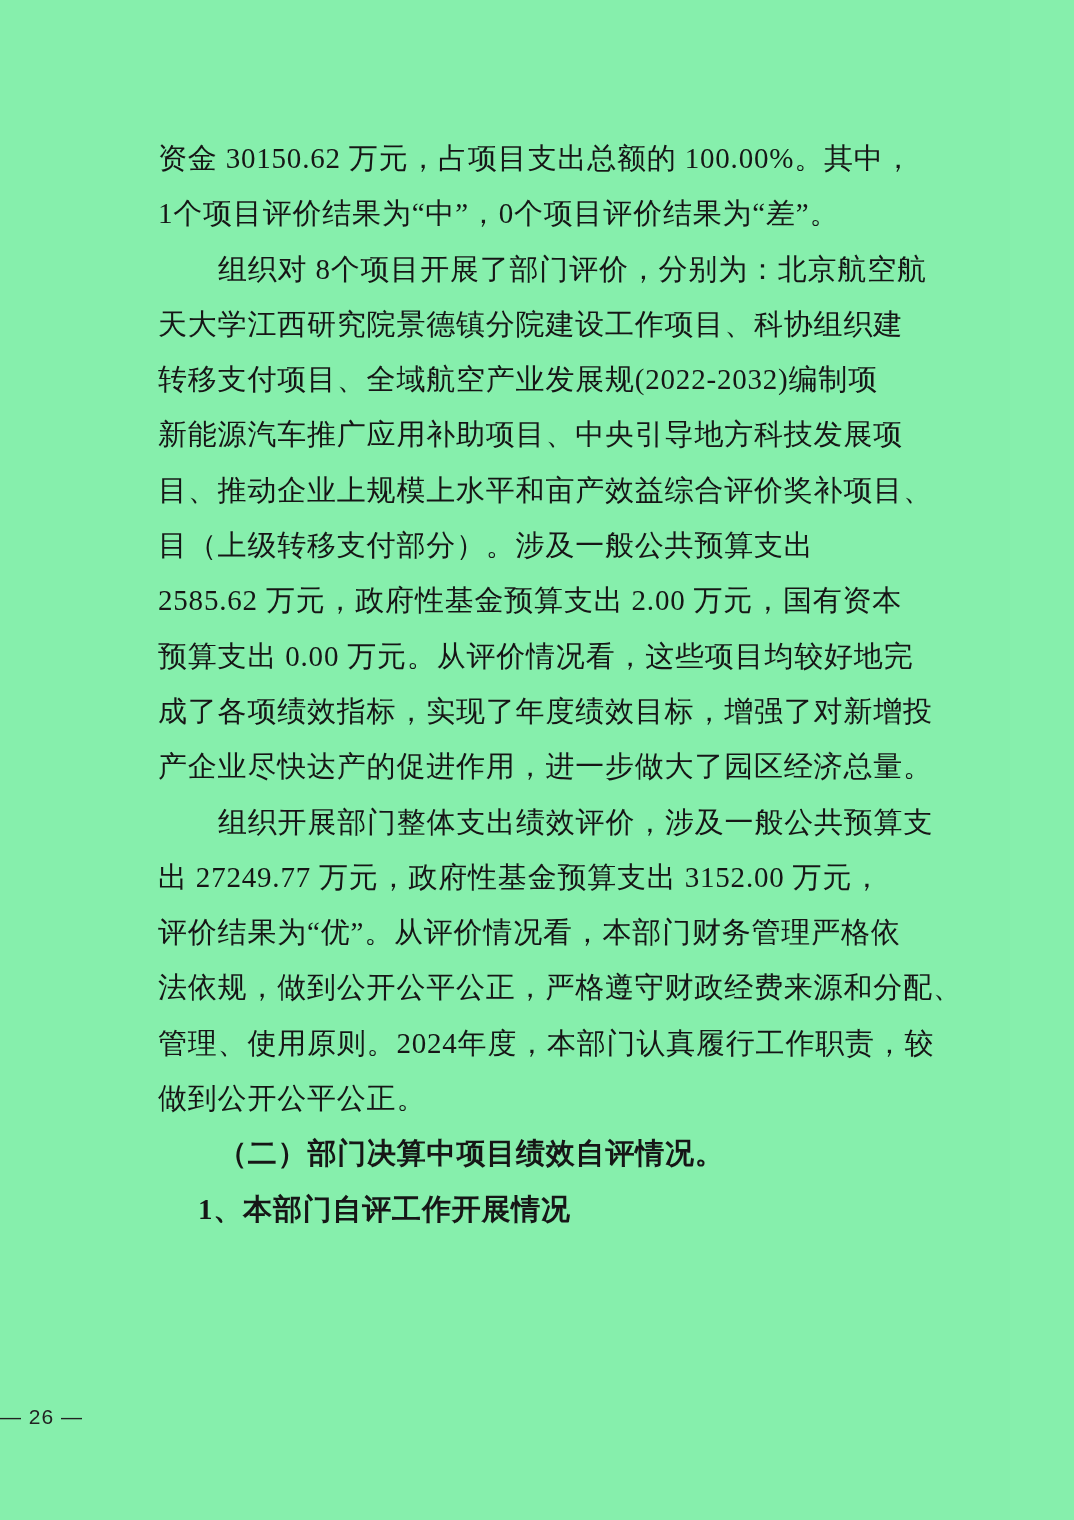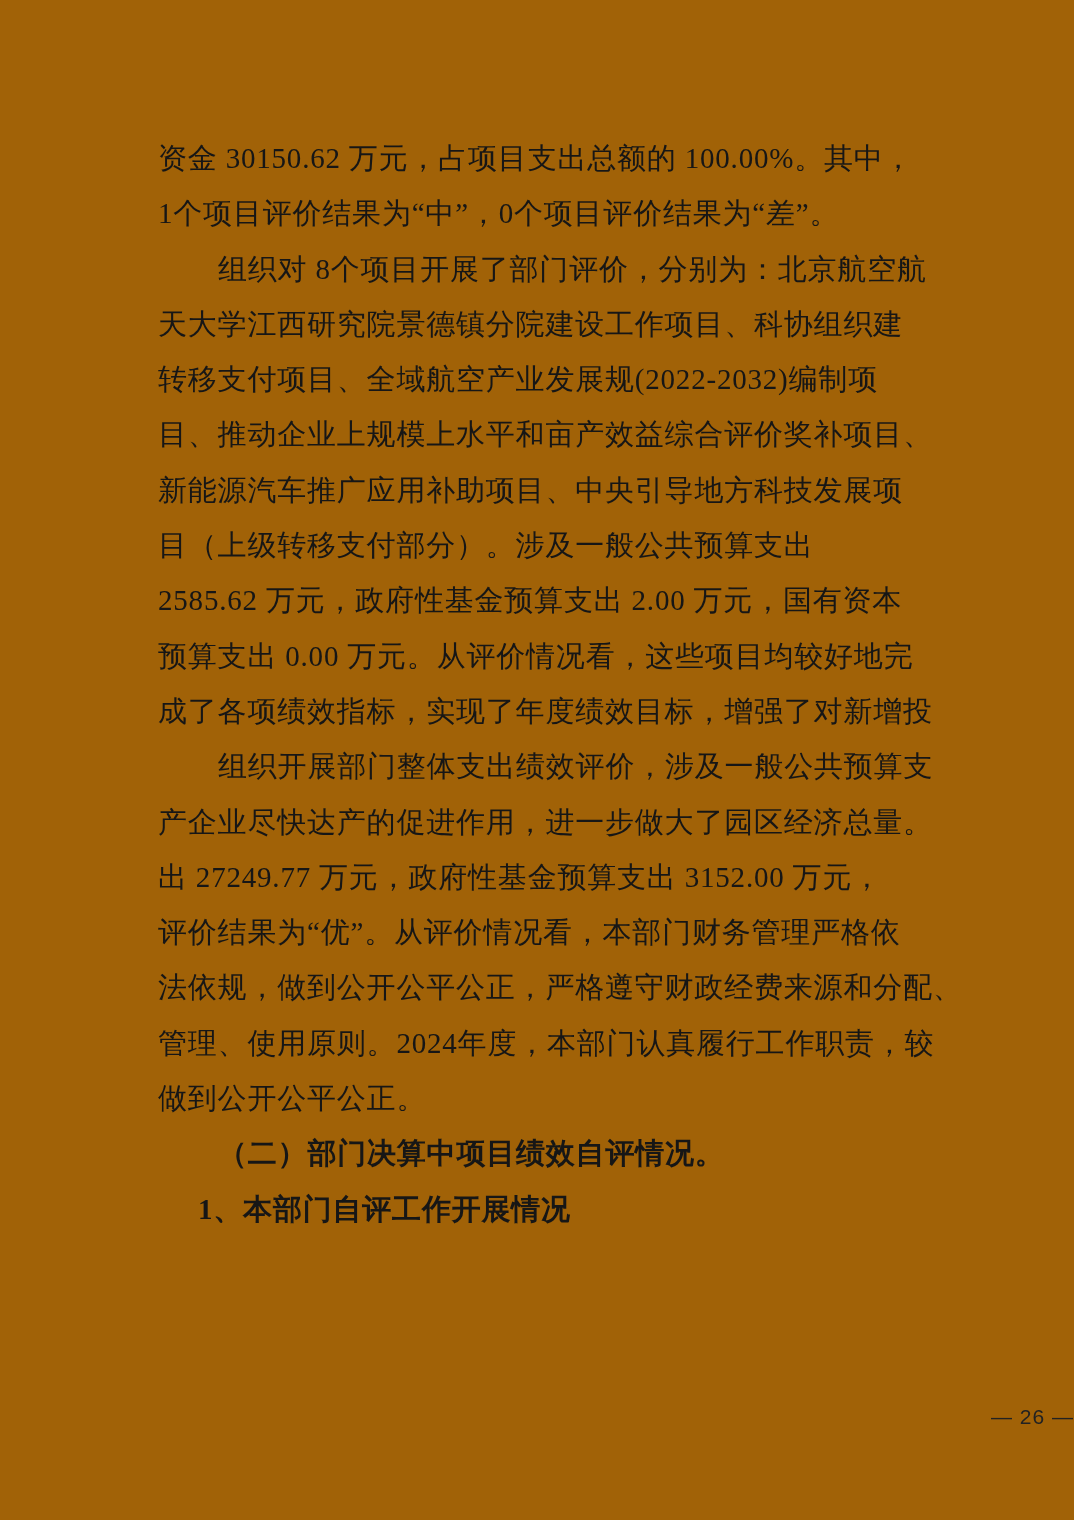--- a/index.html
+++ b/index.html
@@ -4,21 +4,21 @@
 <style>
   html, body {
     margin: 0;
     padding: 0;
     background: #ffffff;
   }
   .page {
     position: relative;
     width: 1074px;
     height: 1520px;
-    background: #a16207;
+    background: #86efac;
     overflow: hidden;
     font-family: "Liberation Serif", "DejaVu Serif", serif;
     color: #161616;
   }
   .content {
     position: absolute;
     left: 158px;
     top: 131px;
     width: 762px;
   }
@@ -30,45 +30,45 @@
     font-weight: 400;
   }
   .line.indent-2em { padding-left: 60px; }
   .line.indent-num { padding-left: 40px; }
   .line.bold { font-weight: 700; }
   .footer {
     position: absolute;
     left: 0;
     right: 0;
     top: 1405px;
-    text-align: right;
+    text-align: left;
     font-family: "Liberation Sans", "DejaVu Sans", sans-serif;
     font-size: 21px;
     letter-spacing: 1px;
     color: #222222;
   }
 </style>
 </head>
 <body>
 
 <div class="page">
   <div class="content">
       <div class="line">资金 30150.62 万元，占项目支出总额的 100.00%。其中，</div>
       <div class="line">1个项目评价结果为“中”，0个项目评价结果为“差”。</div>
       <div class="line indent-2em">组织对 8个项目开展了部门评价，分别为：北京航空航</div>
       <div class="line">天大学江西研究院景德镇分院建设工作项目、科协组织建</div>
       <div class="line">转移支付项目、全域航空产业发展规(2022-2032)编制项</div>
+      <div class="line">新能源汽车推广应用补助项目、中央引导地方科技发展项</div>
       <div class="line">目、推动企业上规模上水平和亩产效益综合评价奖补项目、</div>
-      <div class="line">新能源汽车推广应用补助项目、中央引导地方科技发展项</div>
       <div class="line">目（上级转移支付部分）。涉及一般公共预算支出</div>
       <div class="line">2585.62 万元，政府性基金预算支出 2.00 万元，国有资本</div>
       <div class="line">预算支出 0.00 万元。从评价情况看，这些项目均较好地完</div>
       <div class="line">成了各项绩效指标，实现了年度绩效目标，增强了对新增投</div>
+      <div class="line">产企业尽快达产的促进作用，进一步做大了园区经济总量。</div>
       <div class="line indent-2em">组织开展部门整体支出绩效评价，涉及一般公共预算支</div>
-      <div class="line">产企业尽快达产的促进作用，进一步做大了园区经济总量。</div>
       <div class="line">出 27249.77 万元，政府性基金预算支出 3152.00 万元，</div>
       <div class="line">评价结果为“优”。从评价情况看，本部门财务管理严格依</div>
       <div class="line">法依规，做到公开公平公正，严格遵守财政经费来源和分配、</div>
       <div class="line">管理、使用原则。2024年度，本部门认真履行工作职责，较</div>
       <div class="line">做到公开公平公正。</div>
       <div class="line indent-2em bold">（二）部门决算中项目绩效自评情况。</div>
       <div class="line indent-num bold">1、本部门自评工作开展情况</div>
     </div>
   <div class="footer">— 26 —</div>
 </div>

